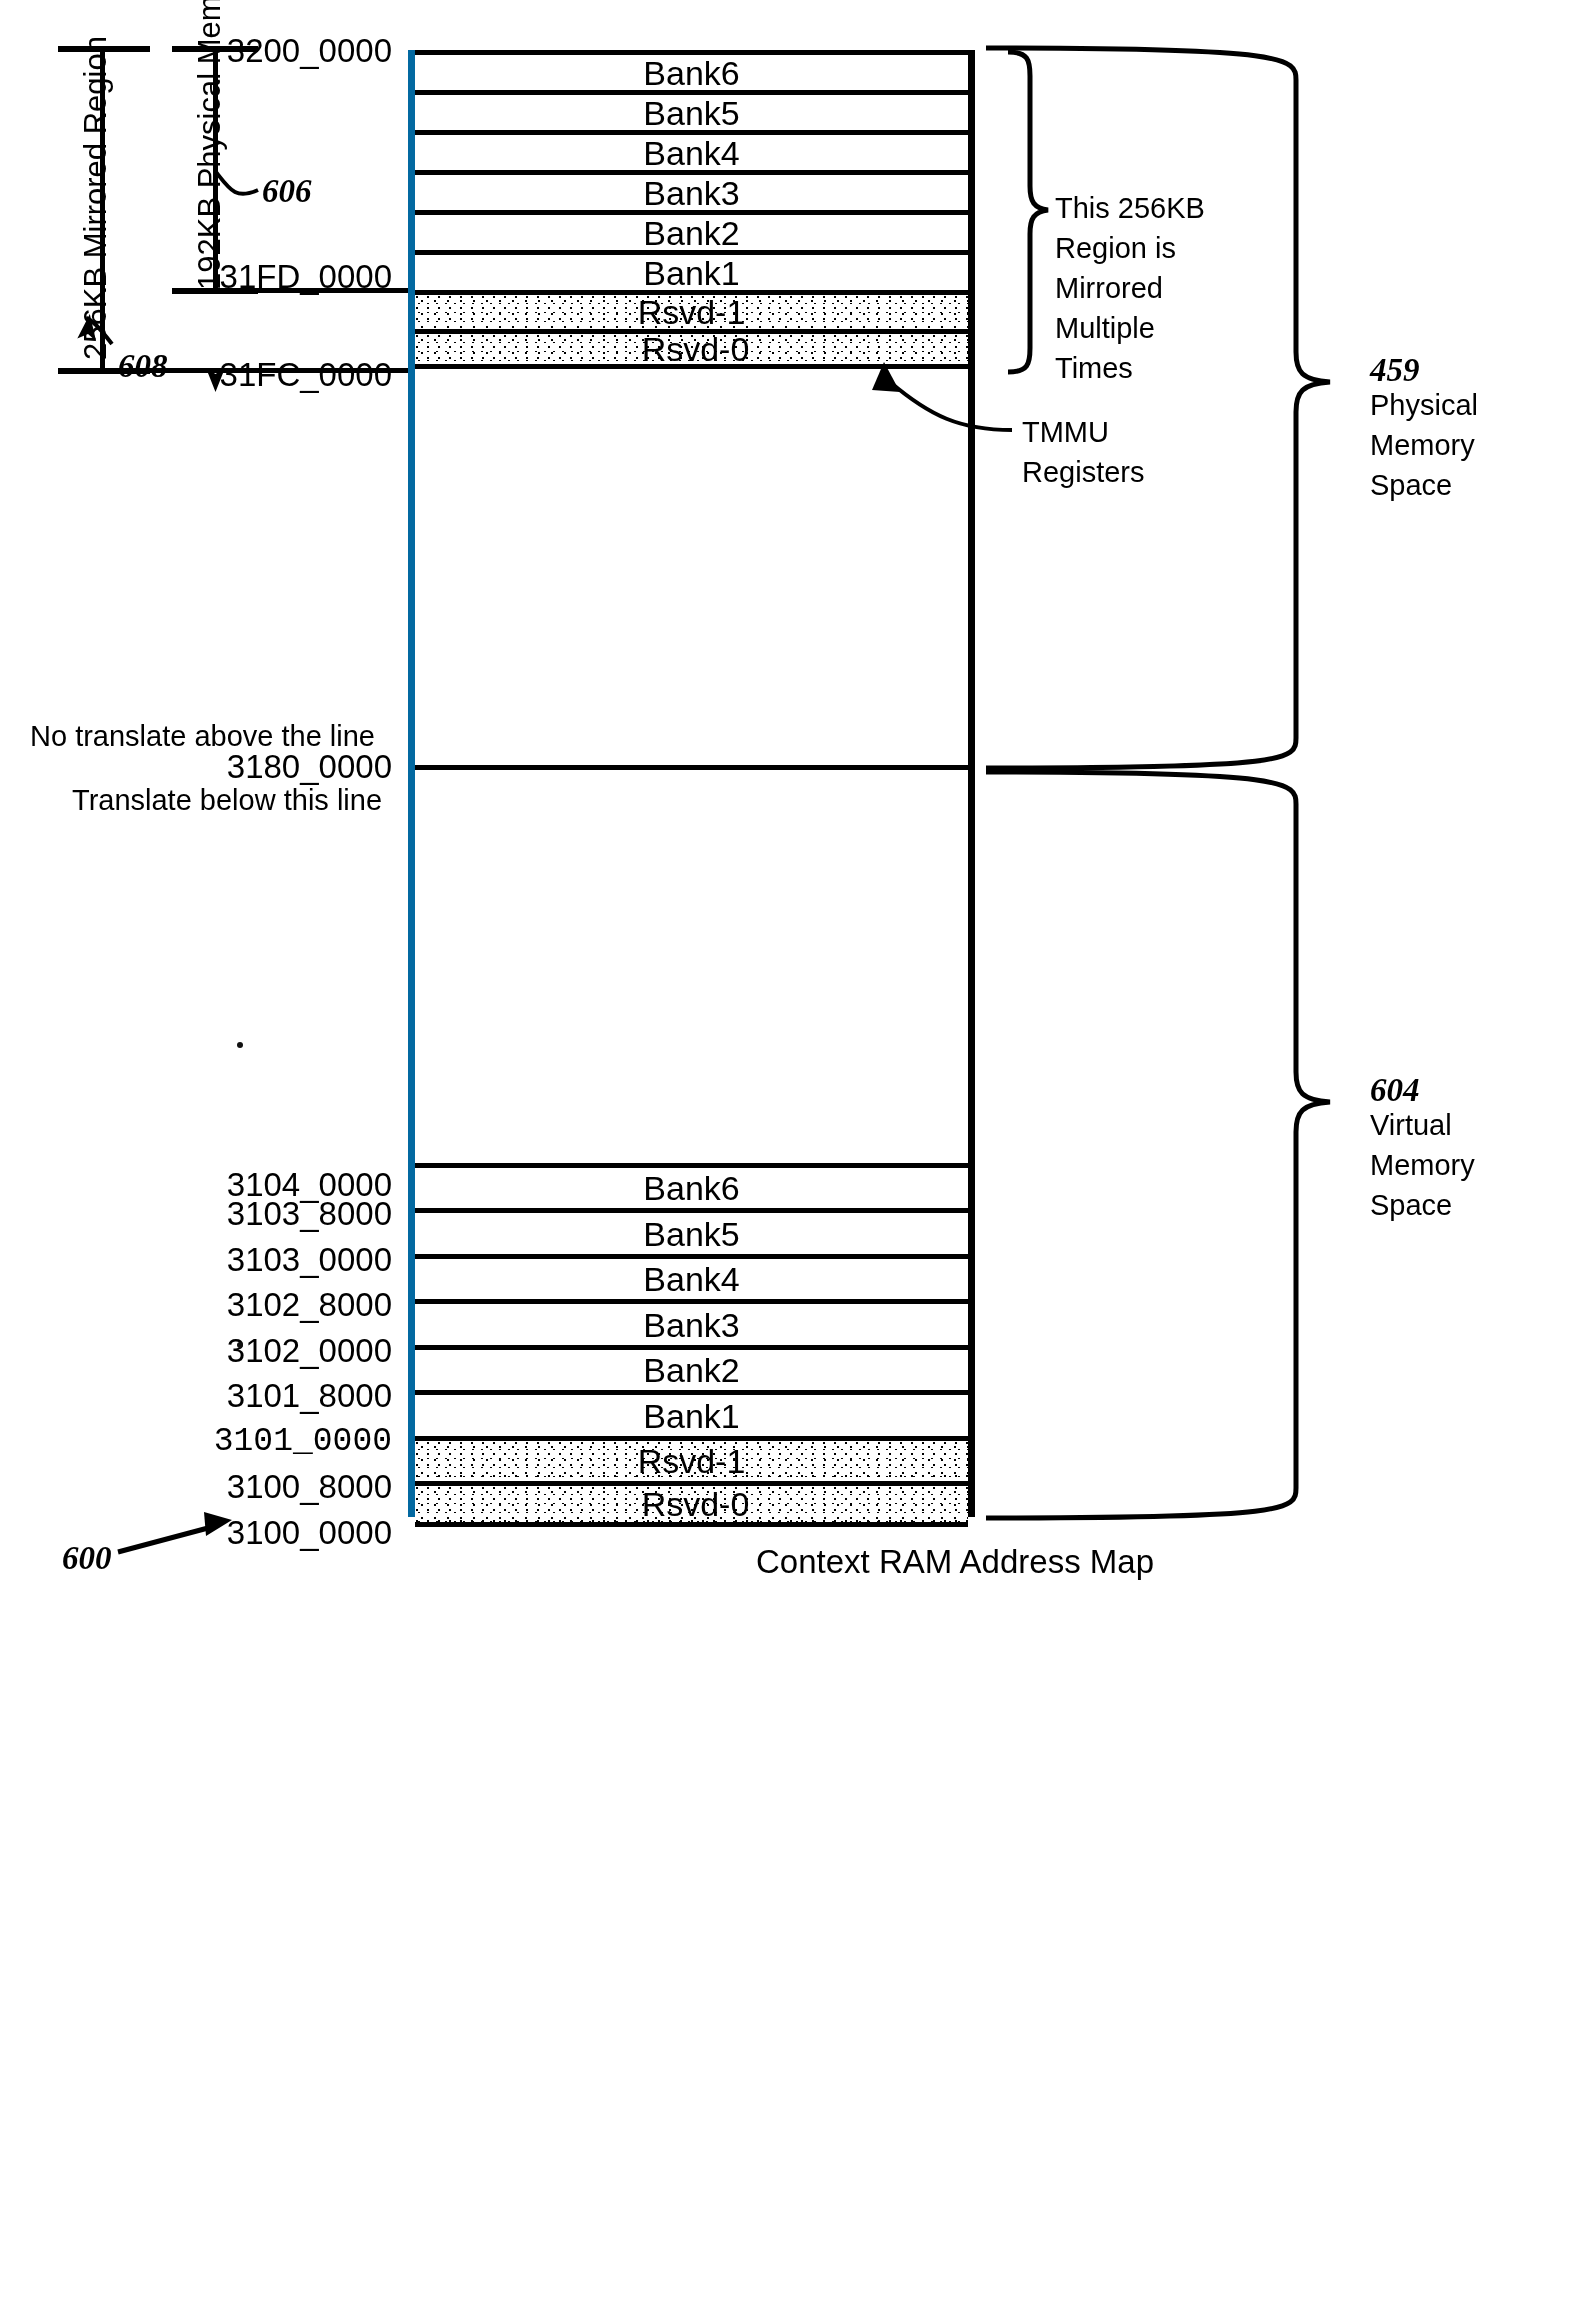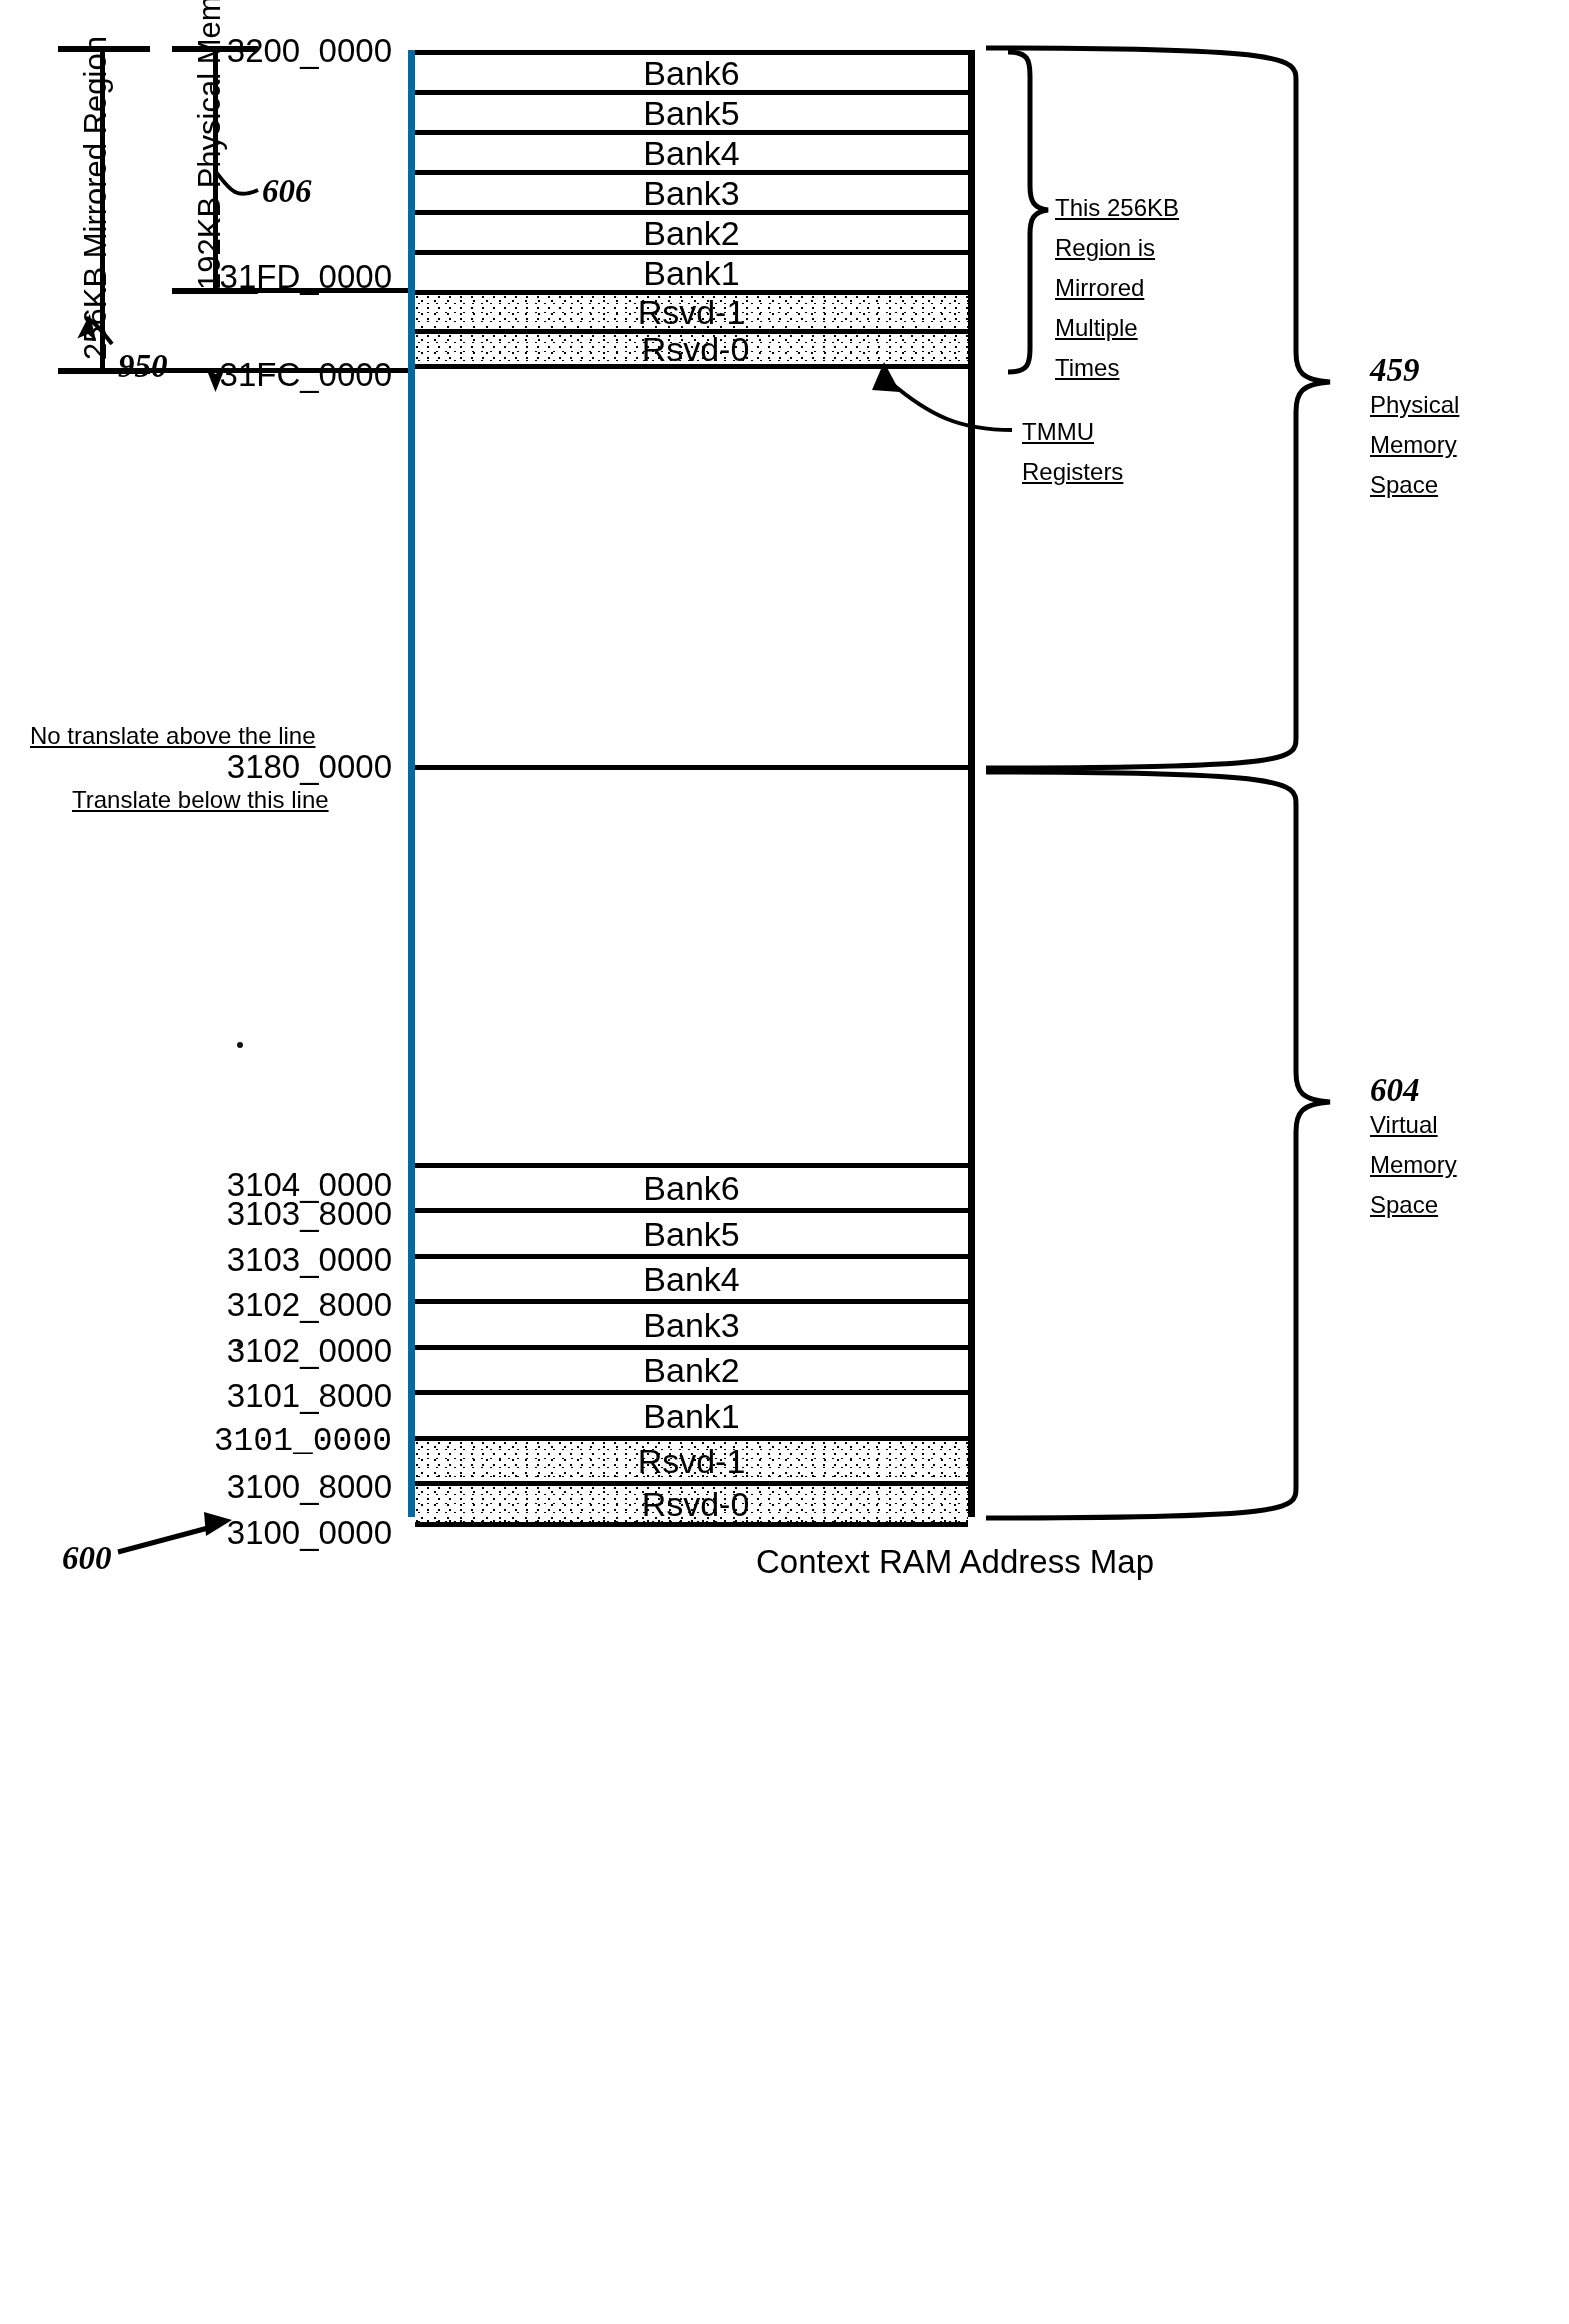--- a/index.html
+++ b/index.html
@@ -11,21 +11,21 @@
   .abs{position:absolute;}
   
   .addr{
     font-size:33px;line-height:33px;letter-spacing:0px;
     text-align:right;white-space:nowrap;
   }
   .celltext{
     font-size:34px;line-height:34px;text-align:center;white-space:nowrap;
   }
   .note{
-    font-size:24px;line-height:40px;white-space:pre;text-decoration:underline;
+    font-size:29px;line-height:40px;white-space:pre;
   }
   .refnum{
     font-size:33px;font-style:italic;font-weight:bold;
     font-family:"Liberation Serif", serif;white-space:nowrap;
   }
   .caption{font-size:33px;white-space:nowrap;}
   
   .vlabel{
     font-size:31px;white-space:nowrap;
     transform-origin:0 0;
@@ -73,21 +73,21 @@
 <div class="abs vlabel" style="left:78px;top:360px;">256KB Mirrored Region</div>
 
 <div class="abs tick" style="left:172px;top:46px;width:86px;"></div>
 <div class="abs vline" style="left:213px;top:46px;height:245px;"></div>
 <div class="abs tick" style="left:172px;top:288px;width:86px;"></div>
 
 <div class="abs vlabel" style="left:192px;top:290px;">192KB Physical Memory</div>
 
 <div class="abs refnum" style="left:262px;top:173px;">606</div>
 
-<div class="abs refnum" style="left:118px;top:348px;">950</div>
+<div class="abs refnum" style="left:118px;top:348px;">608</div>
 
 <div class="abs addr" style="left:130px;top:34px;width:262px;">3200_0000</div>
 <div class="abs addr" style="left:130px;top:260px;width:262px;">31FD_0000</div>
 <div class="abs addr" style="left:130px;top:358px;width:262px;">31FC_0000</div>
 
 <div class="abs hline" style="left:172px;top:288px;width:240px;"></div>
 <div class="abs hline" style="left:58px;top:368px;width:354px;"></div>
 
 <div class="abs addr" style="left:130px;top:750px;width:262px;">3180_0000</div>
 <div class="abs hline" style="left:408px;top:765px;width:567px;"></div>

